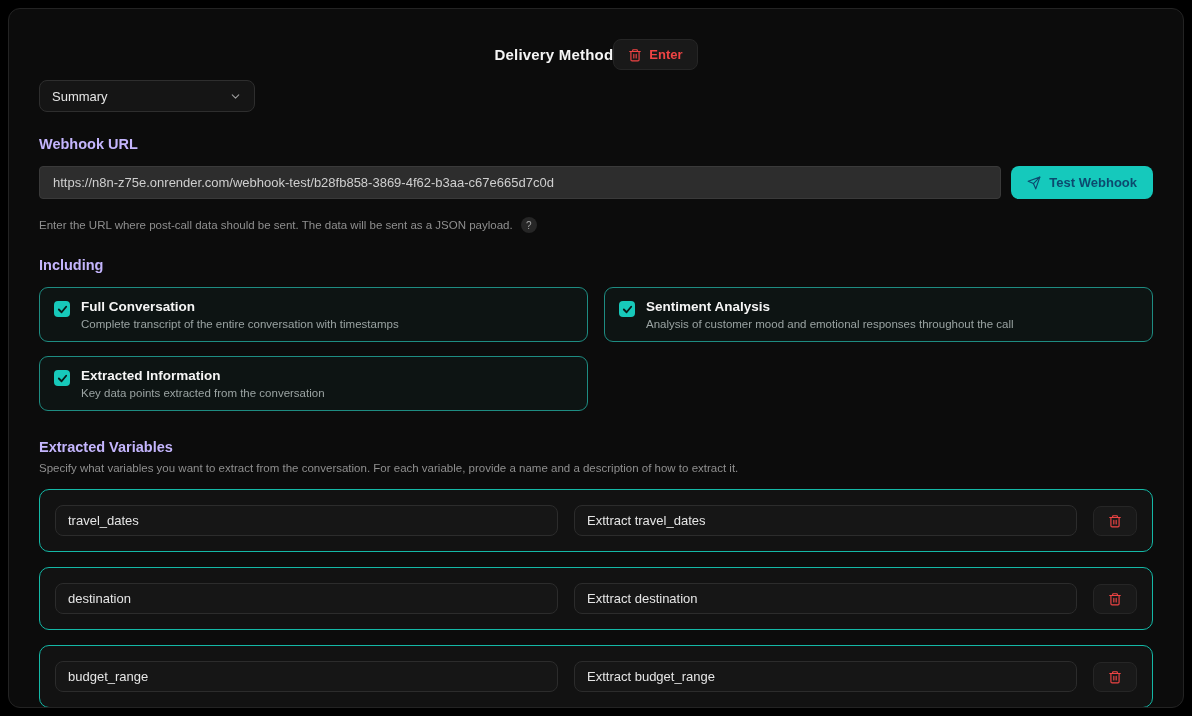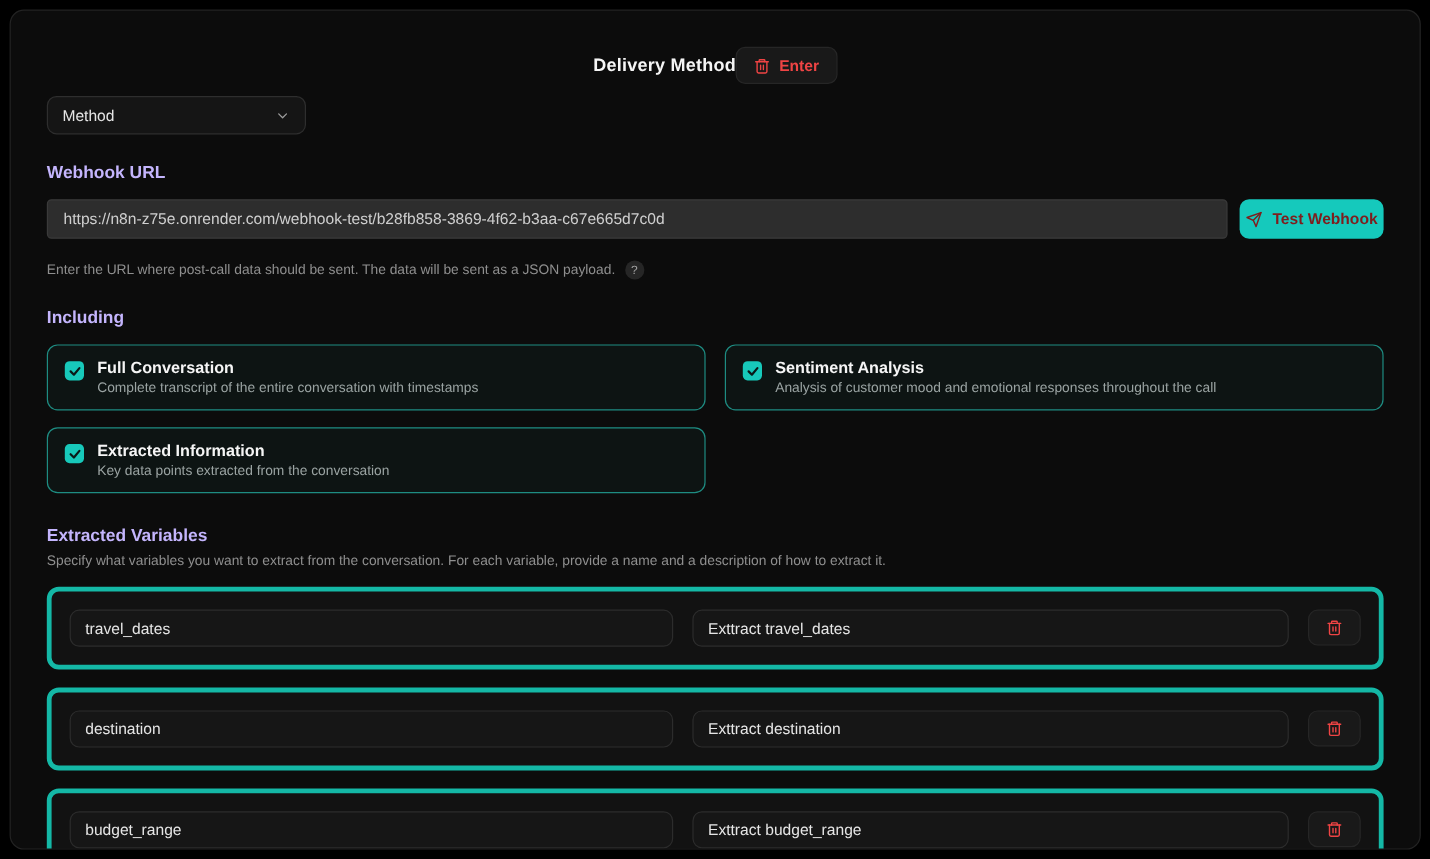--- a/index.html
+++ b/index.html
@@ -40,22 +40,22 @@
   .url-row { margin-top: 14px; display: flex; gap: 10px; }
   .url-input {
     flex: 1; height: 33px;
     background: #2d2d2d; border: 1px solid #3a3a3a; border-radius: 4px;
     color: #cfcfcf; font-size: 13px; padding: 0 13px;
     font-family: "Liberation Sans", sans-serif;
   }
   .test-btn {
     display: flex; align-items: center; gap: 8px;
     background: #15c9bc; border: none; border-radius: 8px;
-    color: #7f1d1d; font-size: 13px; font-weight: bold;
-    padding: 0 5px; height: 33px; cursor: pointer;
+    color: #0c4a6e; font-size: 13px; font-weight: bold;
+    padding: 0 16px; height: 33px; cursor: pointer;
   }
   .test-btn svg { width: 14px; height: 14px; }
 
   .helper { margin-top: 18px; display: flex; align-items: center; gap: 8px; color: #8f8f8f; font-size: 11.5px; }
   .q-badge {
     width: 16px; height: 16px; border-radius: 50%;
     background: #262626; color: #a3a3a3; font-size: 10px;
     display: inline-flex; align-items: center; justify-content: center; cursor: pointer;
   }
 
@@ -72,22 +72,22 @@
     background: #17c9ba; display: flex; align-items: center; justify-content: center;
   }
   .checkbox svg { width: 11px; height: 11px; color: #0a1a18; }
   .card-title { color: #f5f5f5; font-size: 13.5px; font-weight: bold; }
   .card-desc { margin-top: 4px; color: #9aa3a2; font-size: 11.5px; }
 
   
   .ev-desc { margin-top: 7px; color: #8f8f8f; font-size: 11.5px; }
   .var-row {
     margin-top: 15px;
-    background: #121212; border: 4px solid #14b8a6; border-radius: 10px;
-    padding: 15px; display: flex; gap: 16px; align-items: flex-start;
+    background: #121212; border: 1px solid #14b8a6; border-radius: 10px;
+    padding: 15px; display: flex; gap: 16px; align-items: flex-end;
   }
   .var-input {
     height: 31px; background: #161616; border: 1px solid #2c2c2c; border-radius: 8px;
     color: #e5e5e5; font-size: 13px; padding: 0 12px;
     font-family: "Liberation Sans", sans-serif;
   }
   .var-name { width: 503px; }
   .var-desc-input { flex: 1; }
   .trash-btn {
     width: 44px; height: 30px; flex: 0 0 auto;
@@ -111,21 +111,21 @@
             <path d="M8 6V4a1 1 0 0 1 1-1h6a1 1 0 0 1 1 1v2"></path>
             <path d="M19 6v14a2 2 0 0 1-2 2H7a2 2 0 0 1-2-2V6"></path>
             <path d="M10 11v6M14 11v6"></path>
           </svg>
       </span>
       <span>Enter</span>
     </button>
   </div>
 
   <div class="select">
-    <span>Method</span>
+    <span>Summary</span>
     <span style="display:flex">
       <svg viewBox="0 0 24 24" fill="none" stroke="currentColor" stroke-width="2" stroke-linecap="round" stroke-linejoin="round">
           <path d="M6 9l6 6 6-6"></path>
         </svg>
     </span>
   </div>
 
   <div class="section-label">Webhook URL</div>
 
   <div class="url-row">

